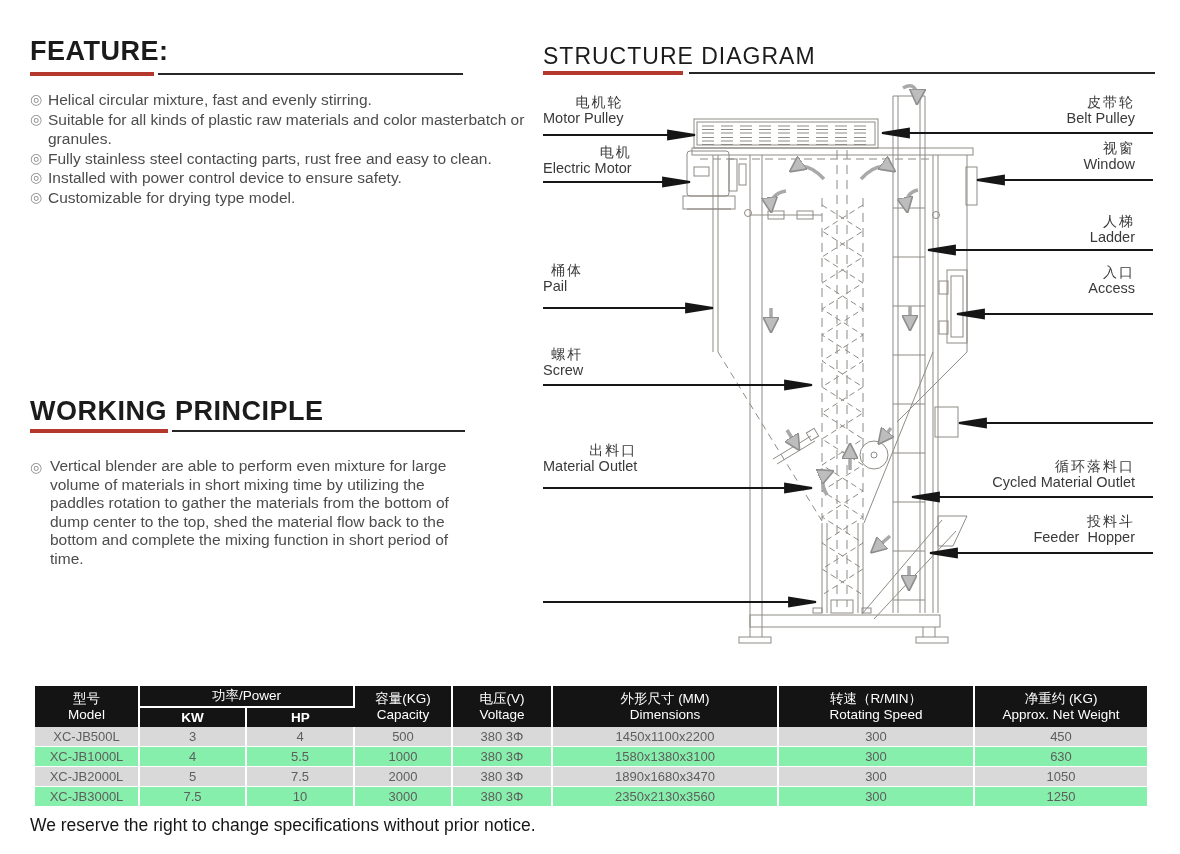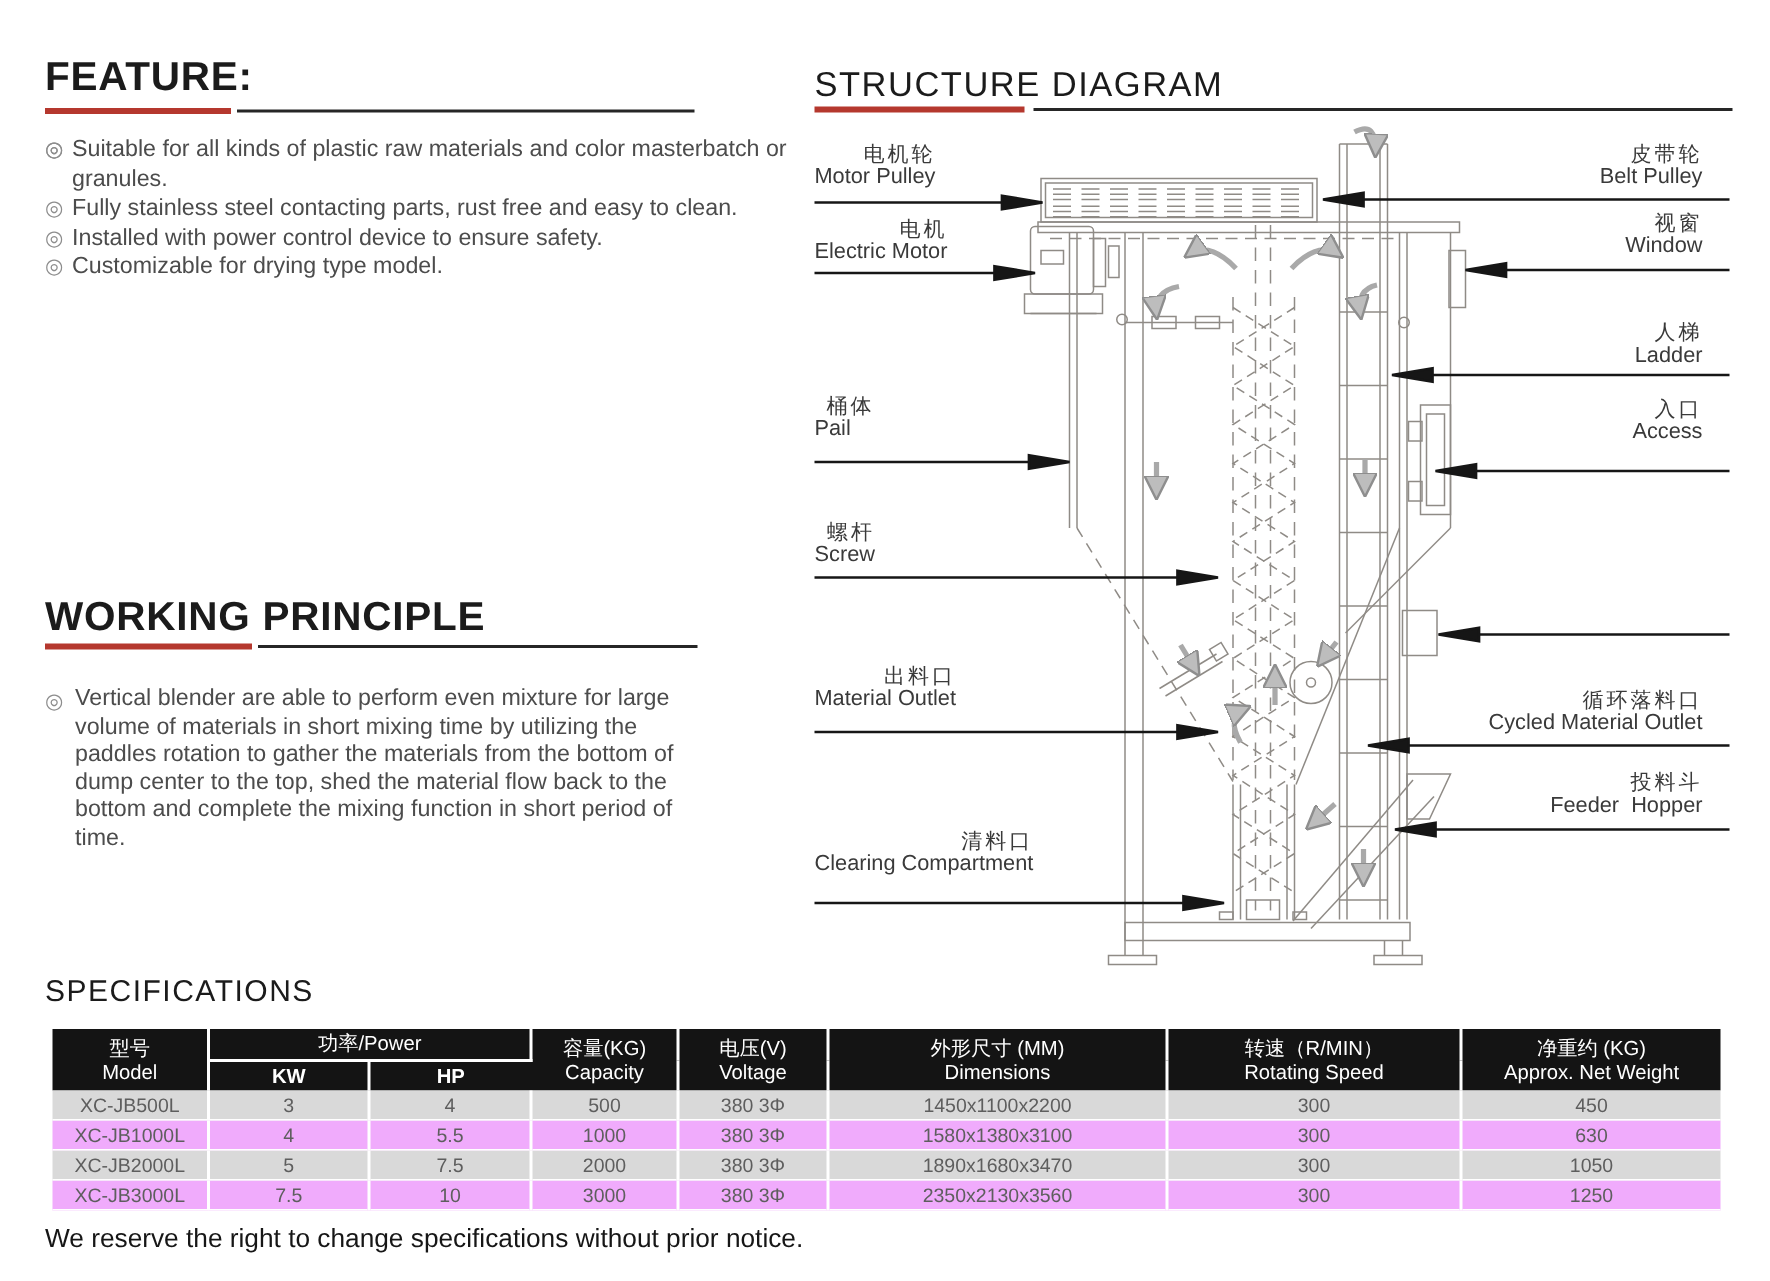--- a/index.html
+++ b/index.html
@@ -27,35 +27,35 @@
   
   .spec-table{position:absolute;left:35px;top:686px;width:1112px;border-collapse:collapse;table-layout:fixed;}
   .spec-table th{background:#141414;color:#fff;font-weight:normal;font-size:13.5px;line-height:15.5px;
                  text-align:center;padding:2px 0;border-right:2px solid #fff;}
   .spec-table th.sub{font-weight:bold;font-size:13.5px;}
   .spec-table th.pw{border-bottom:2px solid #fff;}
   .spec-table td{font-size:13px;color:#5e5e5e;text-align:center;height:19px;
                  border-right:2px solid #fff;border-bottom:1.5px solid #fff;padding:0;}
   .spec-table th:last-child,.spec-table td:last-child{border-right:none;}
   tr.alt td{background:#d9d9d9;}
-  tr.plain td{background:#f0abfc;}
+  tr.plain td{background:#86efac;}
   .footer-note{position:absolute;left:30px;top:815px;font-size:17.5px;color:#161616;}
 </style>
 </head>
 <body>
 
 <div class="page">
 
   <div class="h-big" style="left:30px;top:36px;font-size:27px;">FEATURE:</div>
   <div class="rule" style="left:30px;top:72px;width:433px;">
     <span class="red" style="width:124px;"></span>
       <span class="blk" style="left:128px;width:305px;"></span>
   </div>
   <div class="feature-list">
-    <p class="f-item"><span class="blt">◎</span></p>
+    <p class="f-item"><span class="blt">◎</span><span>Helical circular mixture, fast and evenly stirring.</span></p>
     <p class="f-item"><span class="blt">◎</span><span>Suitable for all kinds of plastic raw materials and color masterbatch or granules.</span></p>
     <p class="f-item"><span class="blt">◎</span><span>Fully stainless steel contacting parts, rust free and easy to clean.</span></p>
     <p class="f-item"><span class="blt">◎</span><span>Installed with power control device to ensure safety.</span></p>
     <p class="f-item"><span class="blt">◎</span><span>Customizable for drying type model.</span></p>
   </div>
 
   <div class="h-big" style="left:30px;top:396px;font-size:27px;">WORKING PRINCIPLE</div>
   <div class="rule" style="left:30px;top:429px;width:435px;">
     <span class="red" style="width:138px;"></span>
       <span class="blk" style="left:142px;width:293px;"></span>
@@ -278,24 +278,20 @@
     <span class="lbl-en">Pail</span>
   </div>
   <div class="diagram-label lab-left" style="top:346px;">
     <span class="lbl-zh">螺杆</span>
     <span class="lbl-en">Screw</span>
   </div>
   <div class="diagram-label lab-left" style="top:442px;">
     <span class="lbl-zh">出料口</span>
     <span class="lbl-en">Material Outlet</span>
   </div>
-  <div class="diagram-label lab-left" style="top:552px;">
-    <span class="lbl-zh">清料口</span>
-    <span class="lbl-en">Clearing Compartment</span>
-  </div>
 
   <div class="diagram-label lab-right" style="top:94px;">
     <span class="lbl-zh">皮带轮</span>
     <span class="lbl-en">Belt Pulley</span>
   </div>
   <div class="diagram-label lab-right" style="top:140px;">
     <span class="lbl-zh">视窗</span>
     <span class="lbl-en">Window</span>
   </div>
   <div class="diagram-label lab-right" style="top:213px;">
@@ -308,21 +304,20 @@
   </div>
   <div class="diagram-label lab-right" style="top:458px;">
     <span class="lbl-zh">循环落料口</span>
     <span class="lbl-en">Cycled Material Outlet</span>
   </div>
   <div class="diagram-label lab-right" style="top:513px;">
     <span class="lbl-zh">投料斗</span>
     <span class="lbl-en">Feeder  Hopper</span>
   </div>
 
-  <div class="h-med" style="left:30px;top:650px;font-size:20px;">SPECIFICATIONS</div>
 
   <table class="spec-table">
     <colgroup>
       <col style="width:104px">
         <col style="width:107px">
         <col style="width:108px">
         <col style="width:98px">
       <col style="width:100px">
         <col style="width:226px">
         <col style="width:196px">

